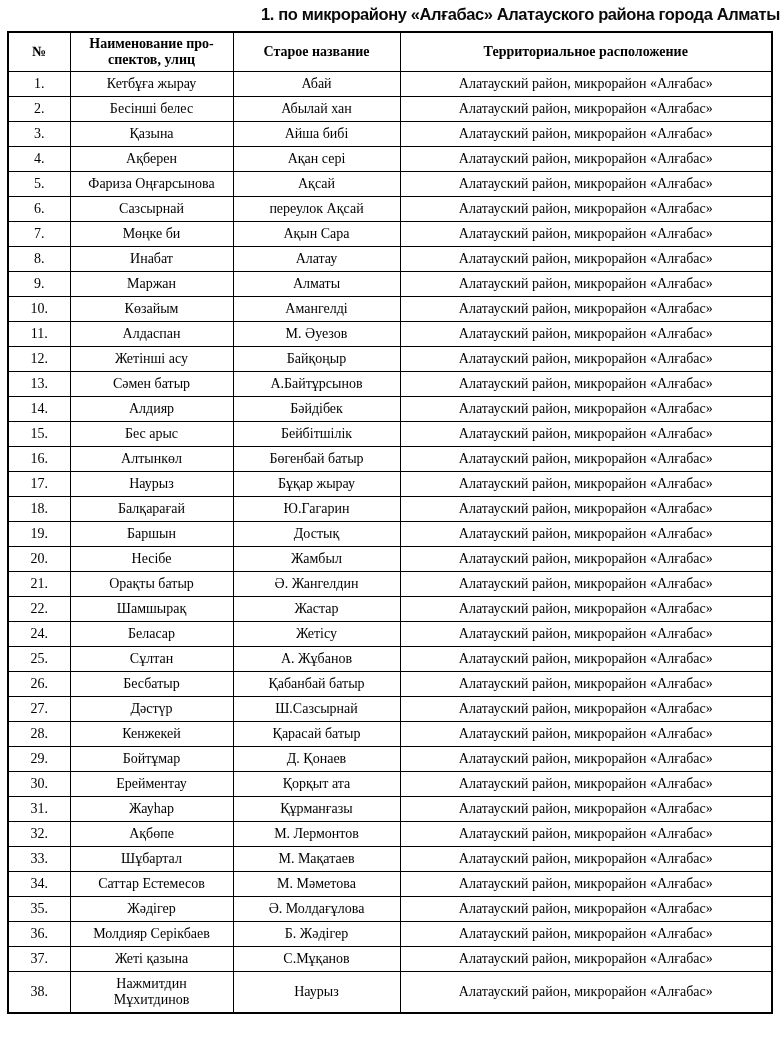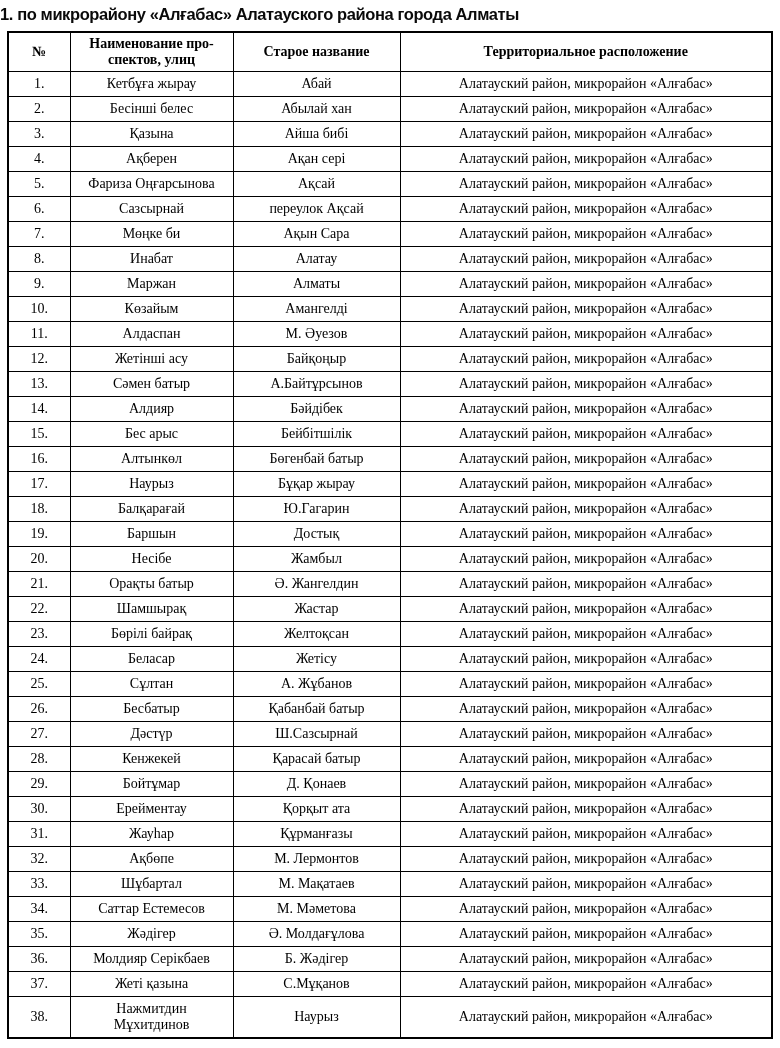--- a/index.html
+++ b/index.html
@@ -9,21 +9,21 @@
     font-family: "Liberation Serif", serif;
     color: #000000;
   }
   .page {
     width: 780px;
     height: 1048px;
     background: #ffffff;
     padding-top: 5px;
   }
   .doc-title {
-    text-align: left;
+    text-align: right;
     font-family: "Liberation Sans", sans-serif;
     font-weight: bold;
     font-size: 16.5px;
     letter-spacing: -0.4px;
     margin-bottom: 7px;
     color: #0a0a0a;
   }
   table.streets {
     border-collapse: collapse;
     table-layout: fixed;
@@ -226,26 +226,20 @@
     <td>Алатауский район, микрорайон «Алғабас»</td>
   </tr>
 
   <tr>
     <td>22.</td>
     <td>Шамшырақ</td>
     <td>Жастар</td>
     <td>Алатауский район, микрорайон «Алғабас»</td>
   </tr>
 
-  <tr>
-    <td>23.</td>
-    <td>Бөрілі байрақ</td>
-    <td>Желтоқсан</td>
-    <td>Алатауский район, микрорайон «Алғабас»</td>
-  </tr>
 
   <tr>
     <td>24.</td>
     <td>Беласар</td>
     <td>Жетісу</td>
     <td>Алатауский район, микрорайон «Алғабас»</td>
   </tr>
 
   <tr>
     <td>25.</td>

